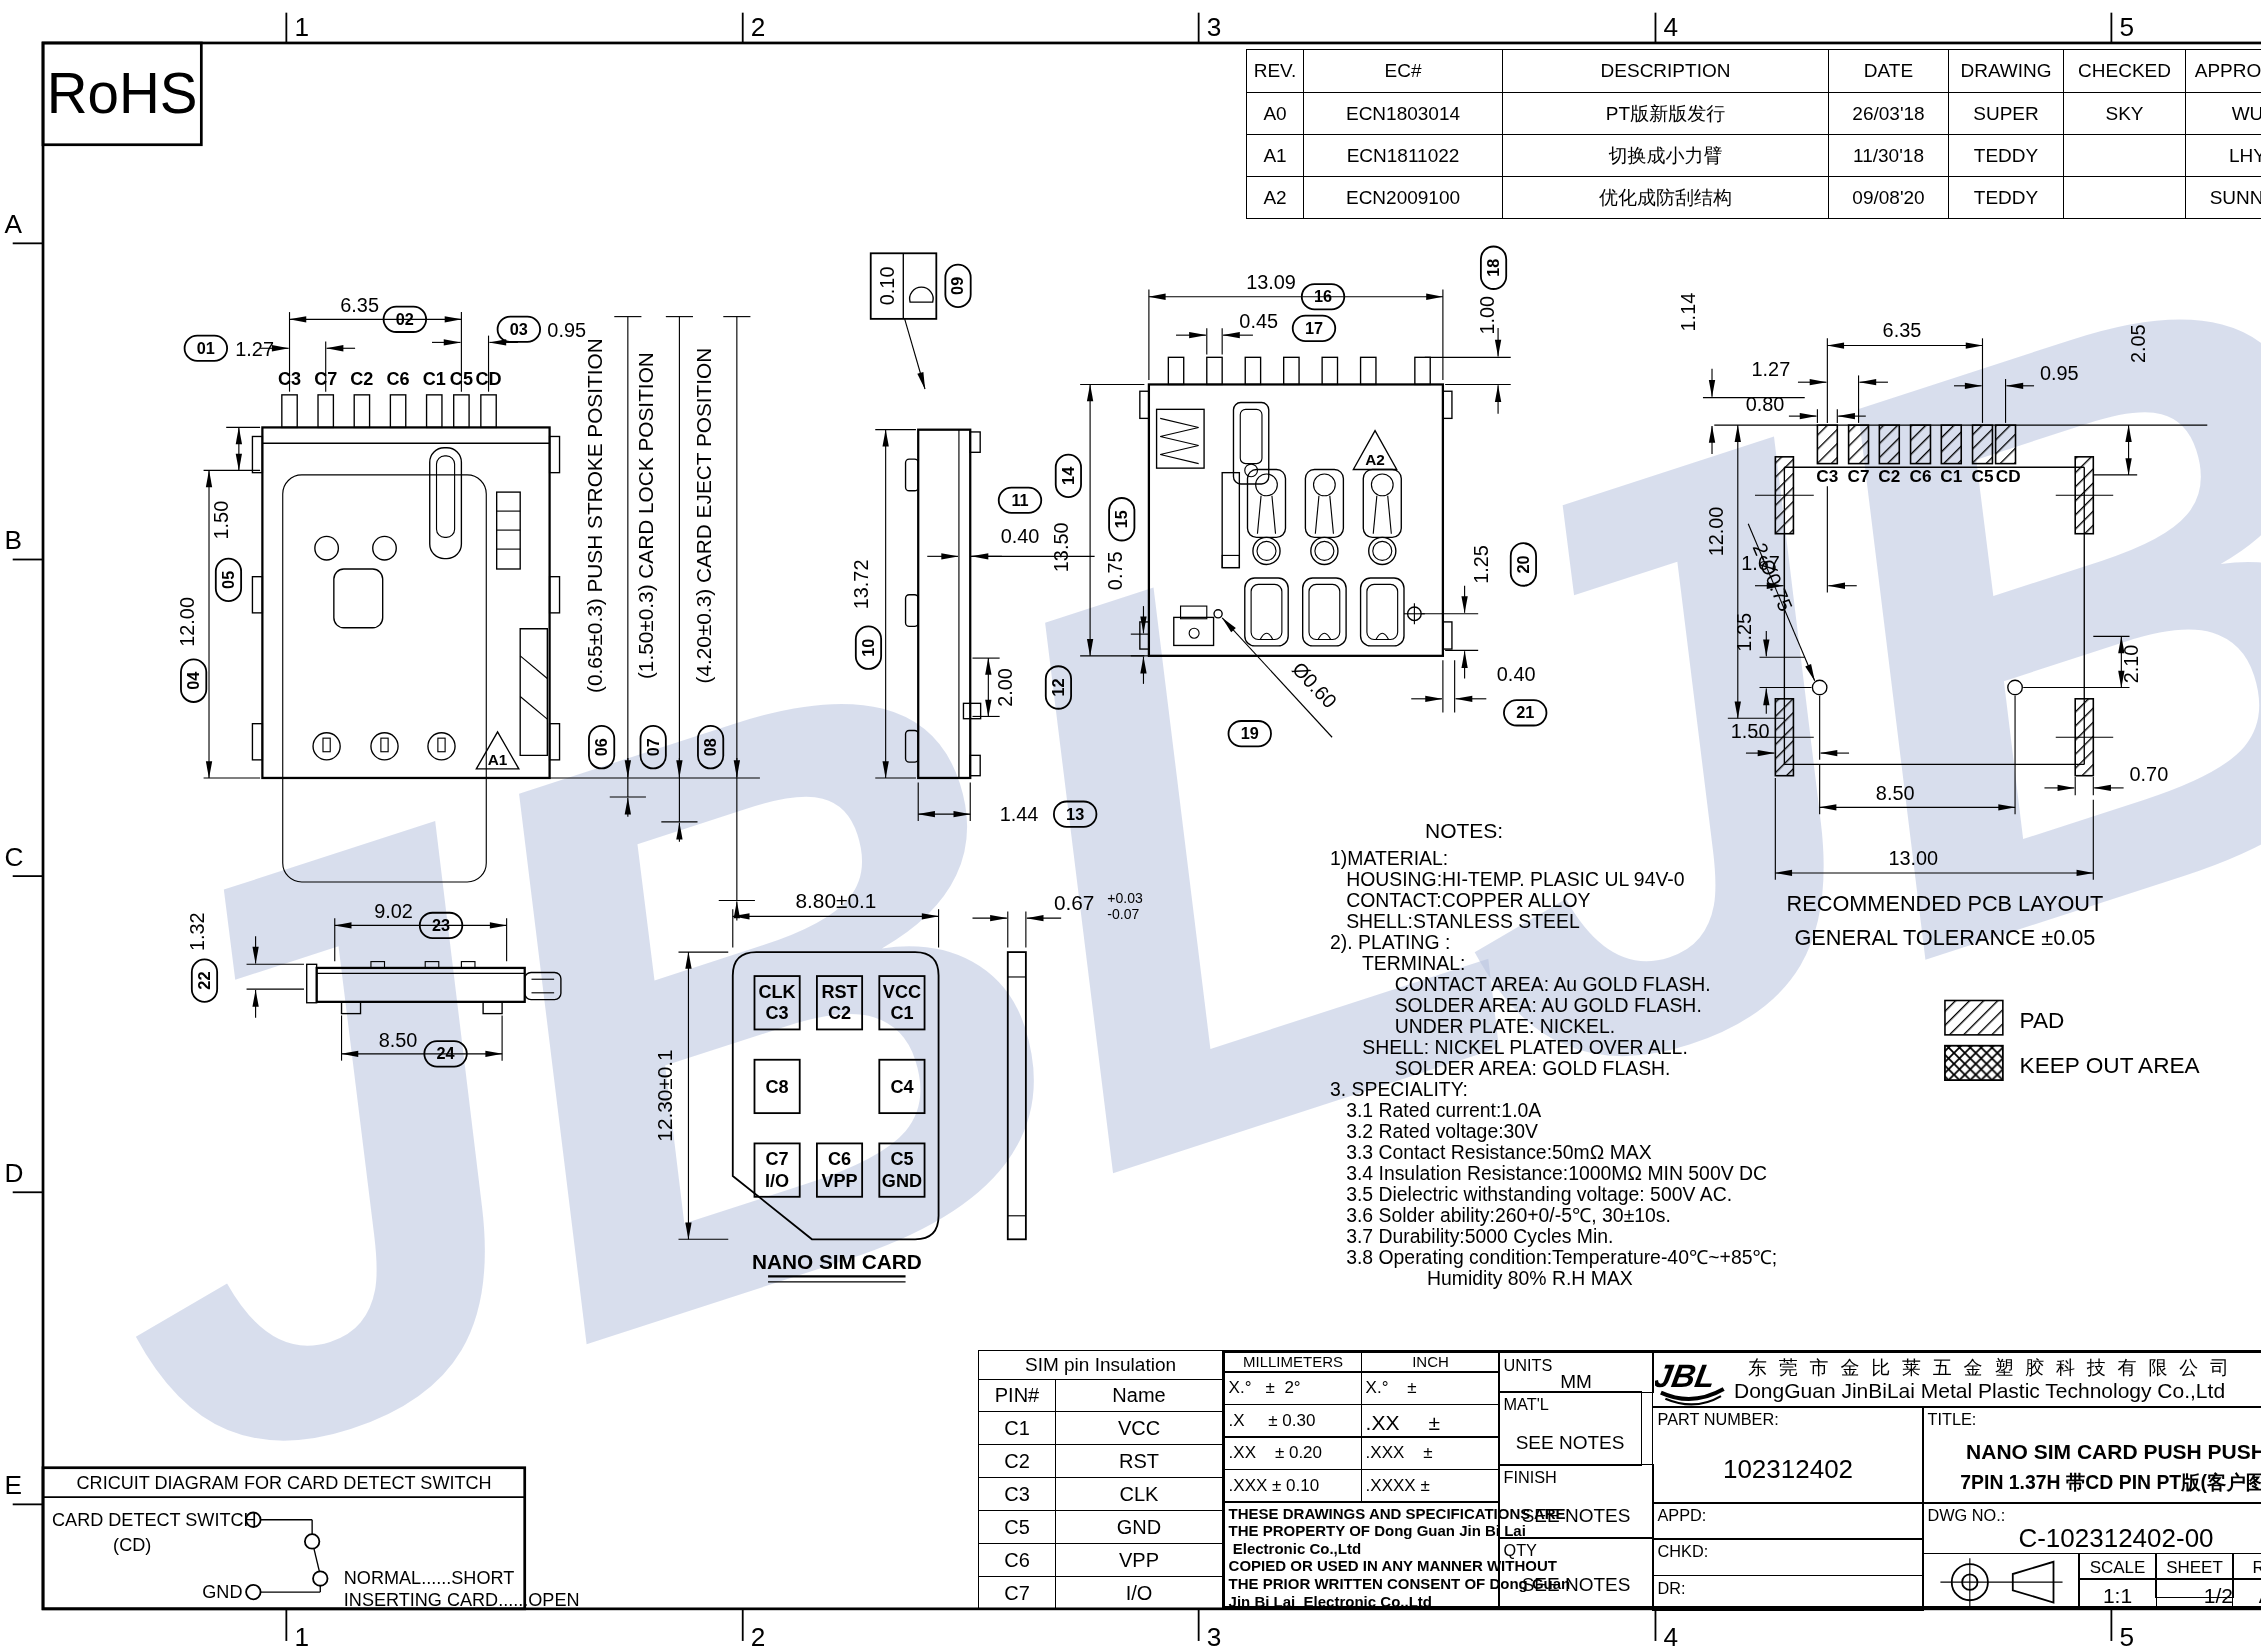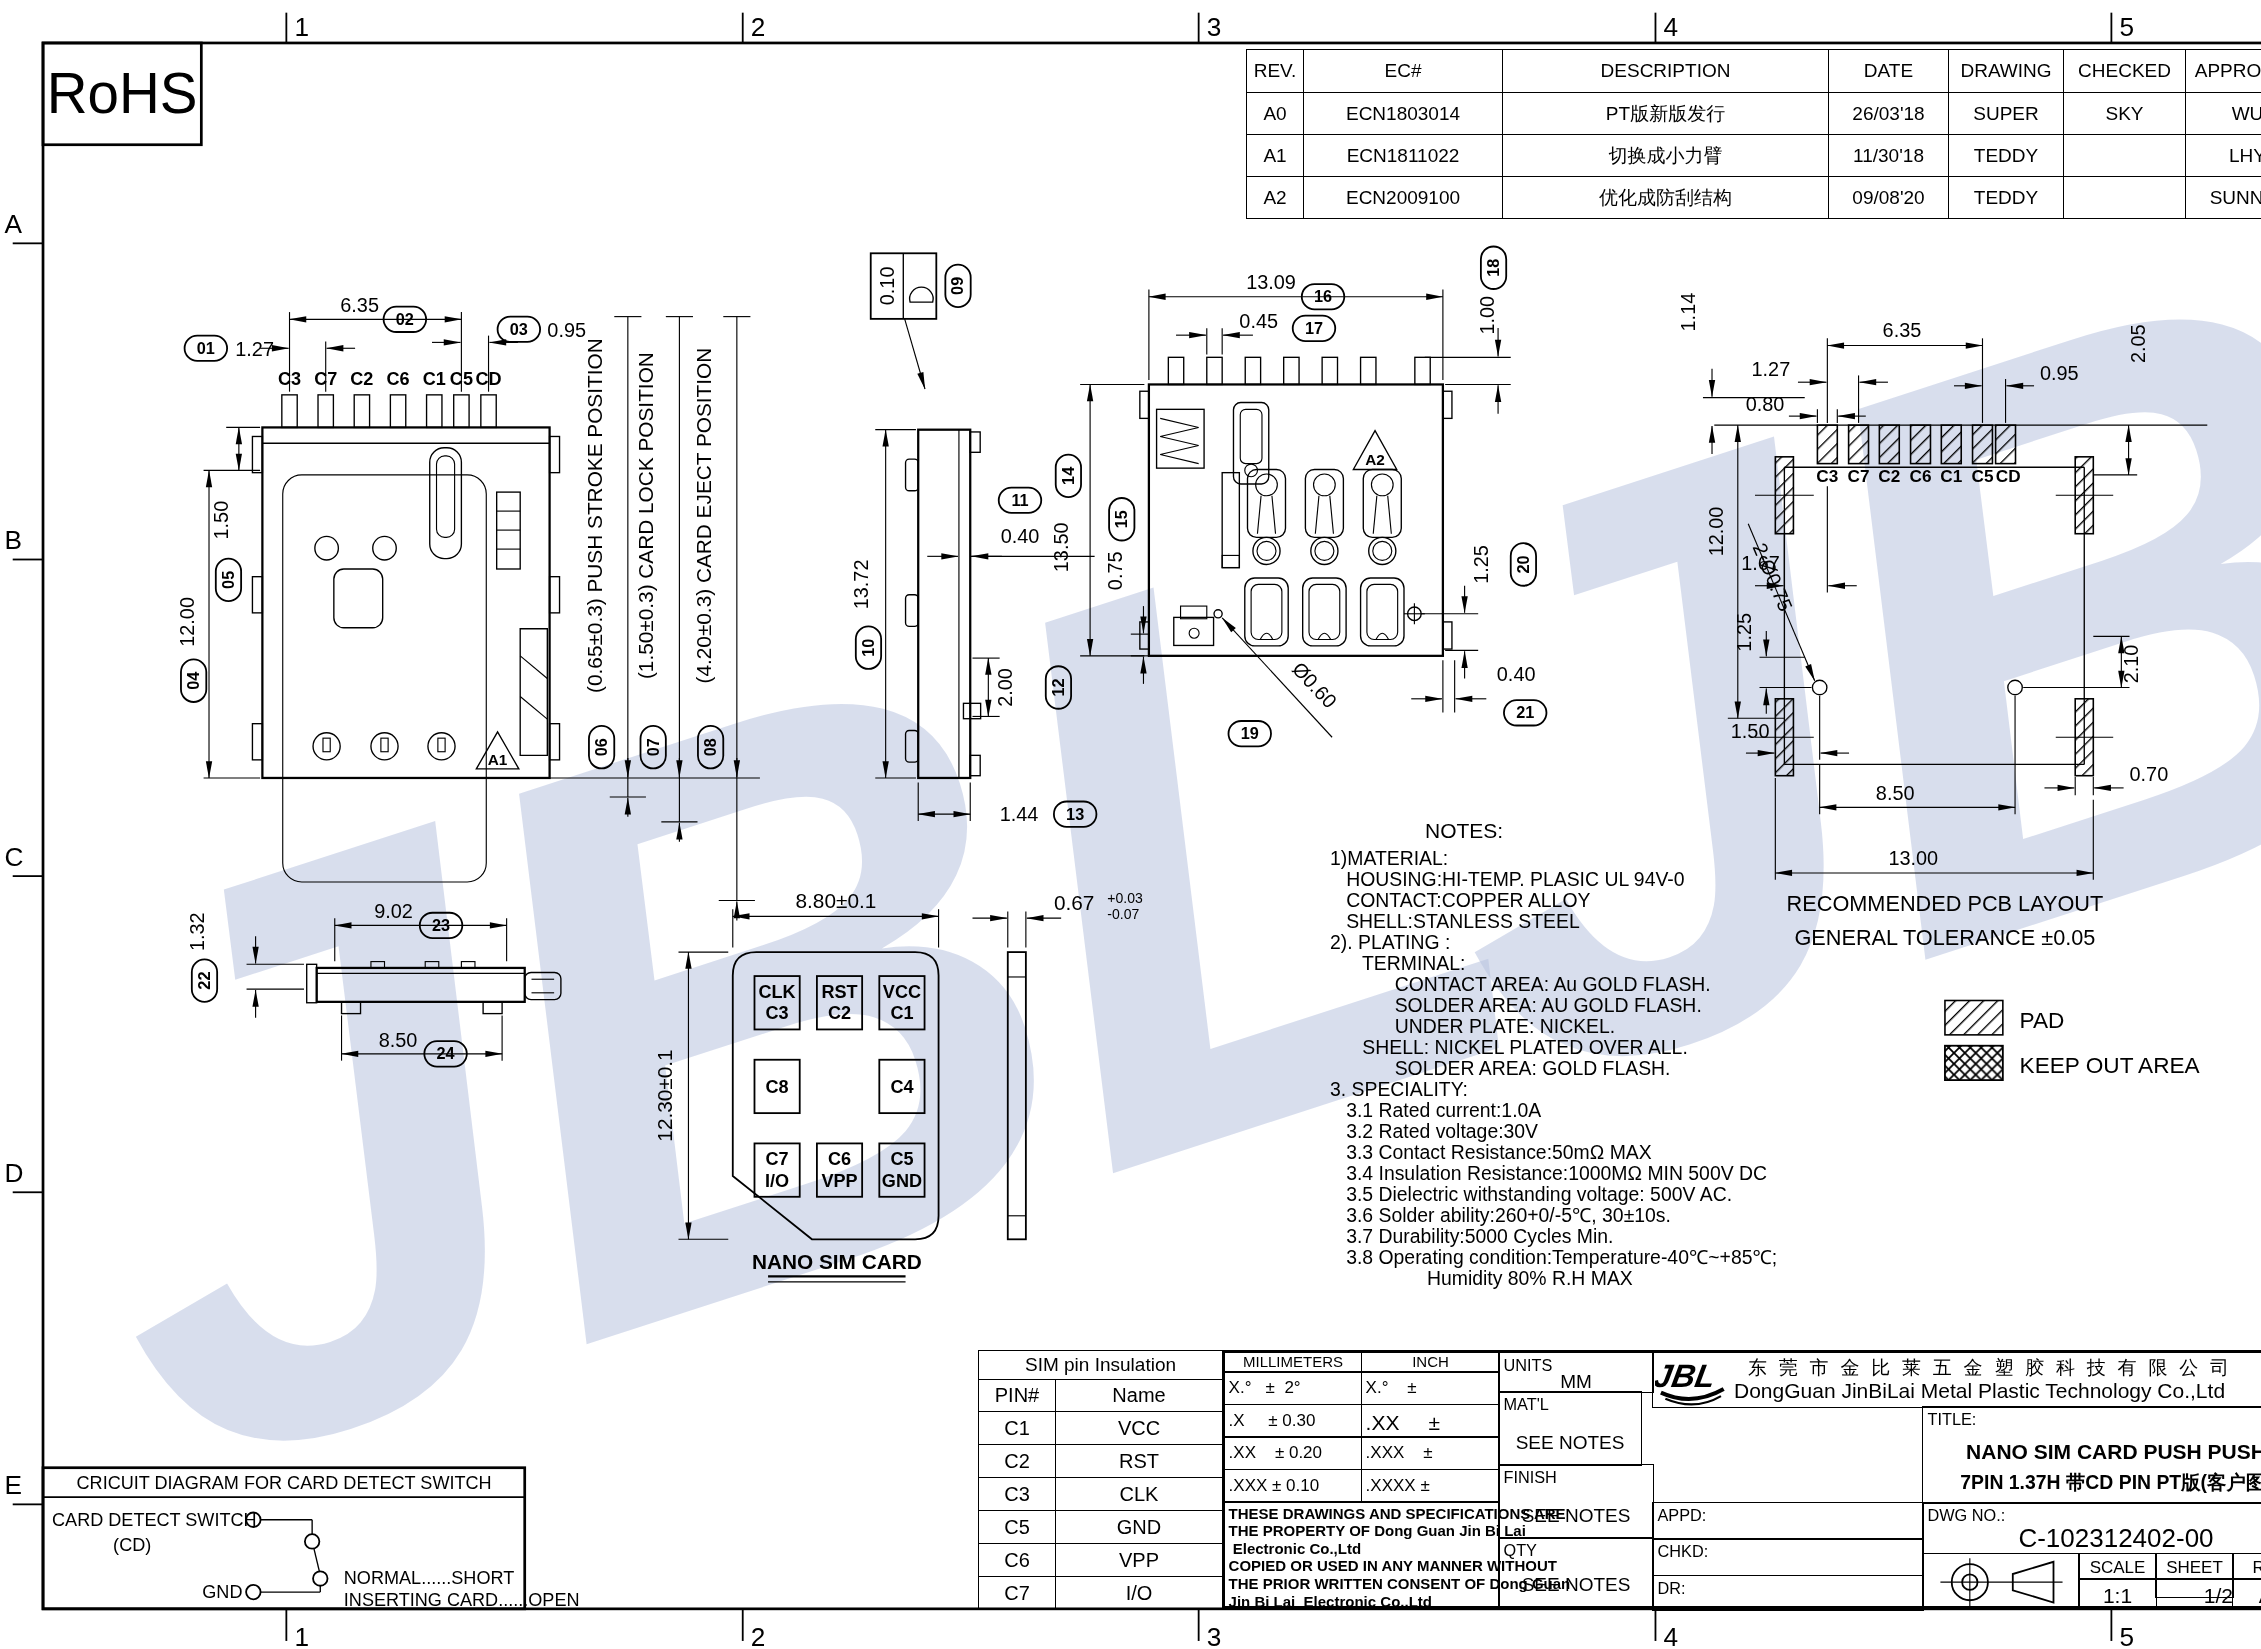--- a/index.html
+++ b/index.html
@@ -852,20 +852,24 @@
   <div class="c" style="left:428px;top:0;width:659px;height:56px">
     <svg width="75" height="52" style="position:absolute;left:1.8px;top:0.9px" viewBox="0 0 165 116">
       <text x="6" y="74" transform="skewX(-10)" style="font-size:72px;font-style:italic;font-weight:900">JBL</text>
       <path d="M12 86 Q82 118 152 78" stroke="#000" stroke-width="9" fill="none"></path>
       <path d="M22 100 Q88 128 146 94" stroke="#000" stroke-width="5" fill="none"></path>
     </svg>
     <div style="position:absolute;left:95px;top:1.8px;font-size:19px;letter-spacing:11.8px;white-space:nowrap">东莞市金比莱五金塑胶科技有限公司</div>
     <div style="position:absolute;left:81px;top:26px;font-size:21px;font-weight:normal;white-space:nowrap">DongGuan JinBiLai Metal Plastic Technology Co.,Ltd</div>
   </div>
 
+  <div class="c" style="left:428px;top:54px;width:272px;height:98px">
+    <span class="lbl">PART NUMBER:</span>
+    <span class="cv" style="top:47px;font-size:26px">102312402</span>
+  </div>
   <div class="c" style="left:428px;top:150px;width:272px;height:38px">
         <span class="lbl">APPD:</span>
       </div>
   <div class="c" style="left:428px;top:186px;width:272px;height:38px">
         <span class="lbl">CHKD:</span>
       </div>
   <div class="c" style="left:428px;top:223px;width:272px;height:36px">
         <span class="lbl">DR:</span>
       </div>
 

